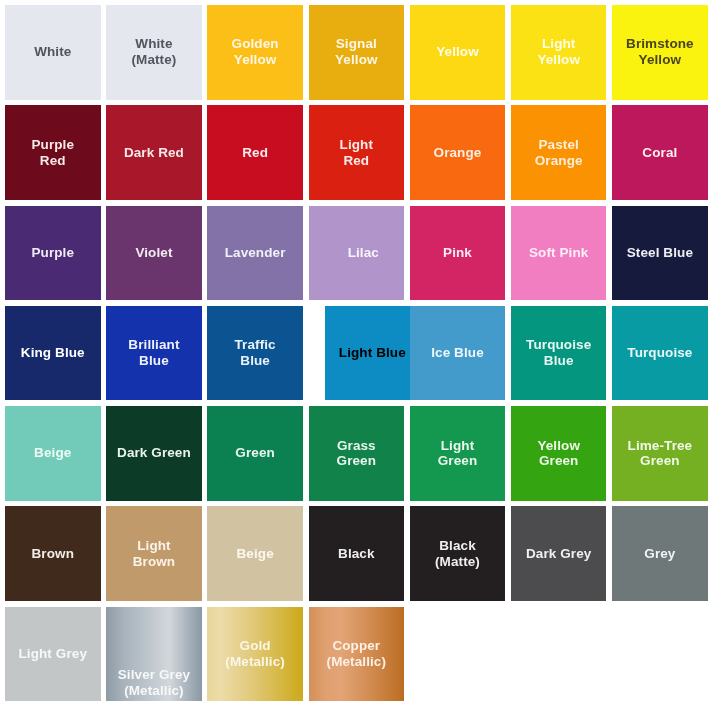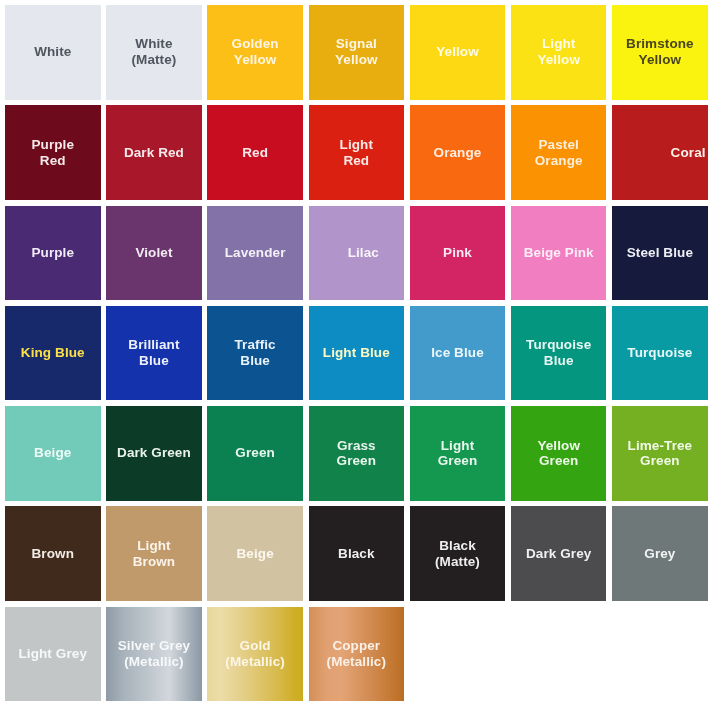--- a/index.html
+++ b/index.html
@@ -89,56 +89,56 @@
       <span class="swatch-label">Light
 Red</span>
     </div>
     <div class="swatch-cell" style="background: rgb(249, 106, 16); color: rgb(253, 238, 227);">
       <span class="swatch-label">Orange</span>
     </div>
     <div class="swatch-cell" style="background: rgb(250, 146, 2); color: rgb(253, 238, 219);">
       <span class="swatch-label">Pastel
 Orange</span>
     </div>
-    <div class="swatch-cell" style="background: #b91c1c; color: rgb(253, 240, 234); justify-content: flex-end;">
+    <div class="swatch-cell" style="background: #be185d; color: rgb(253, 240, 234);">
       <span class="swatch-label">Coral</span>
     </div>
     <div class="swatch-cell" style="background: rgb(75, 42, 116); color: rgb(240, 236, 245);">
       <span class="swatch-label">Purple</span>
     </div>
     <div class="swatch-cell" style="background: rgb(105, 53, 108); color: rgb(242, 236, 242); justify-content: center;">
       <span class="swatch-label">Violet</span>
     </div>
     <div class="swatch-cell" style="background: rgb(130, 114, 168); color: rgb(243, 240, 248);">
       <span class="swatch-label">Lavender</span>
     </div>
     <div class="swatch-cell" style="background: rgb(176, 148, 202); color: rgb(248, 244, 251); padding-left: 16px;">
       <span class="swatch-label">Lilac</span>
     </div>
     <div class="swatch-cell" style="background: rgb(211, 36, 100); color: rgb(251, 234, 241);">
       <span class="swatch-label">Pink</span>
     </div>
     <div class="swatch-cell" style="background: rgb(240, 126, 192); color: rgb(253, 238, 247);">
-      <span class="swatch-label">Beige Pink</span>
+      <span class="swatch-label">Soft Pink</span>
     </div>
     <div class="swatch-cell" style="background: rgb(22, 26, 60); color: rgb(238, 240, 247);">
       <span class="swatch-label">Steel Blue</span>
     </div>
-    <div class="swatch-cell" style="background: rgb(23, 41, 107); color: #fde047;">
+    <div class="swatch-cell" style="background: rgb(23, 41, 107); color: #ffffff;">
       <span class="swatch-label">King Blue</span>
     </div>
     <div class="swatch-cell" style="background: rgb(20, 50, 171); color: rgb(237, 241, 251);">
       <span class="swatch-label">Brilliant
 Blue</span>
     </div>
     <div class="swatch-cell" style="background: rgb(11, 83, 145); color: rgb(234, 242, 250);">
       <span class="swatch-label">Traffic
 Blue</span>
     </div>
-    <div class="swatch-cell" style="background: rgb(13, 140, 195); color: #fef9c3;">
+    <div class="swatch-cell" style="background: rgb(13, 140, 195); color: #000000; margin-left: 16px;">
       <span class="swatch-label">Light Blue</span>
     </div>
     <div class="swatch-cell" style="background: rgb(66, 155, 202); color: rgb(238, 247, 252);">
       <span class="swatch-label">Ice Blue</span>
     </div>
     <div class="swatch-cell" style="background: rgb(5, 150, 127); color: rgb(232, 247, 244);">
       <span class="swatch-label">Turquoise
 Blue</span>
     </div>
     <div class="swatch-cell" style="background: rgb(8, 155, 163); color: rgb(233, 248, 248);">
@@ -188,21 +188,21 @@
     </div>
     <div class="swatch-cell" style="background: rgb(76, 76, 78); color: rgb(240, 240, 240);">
       <span class="swatch-label">Dark Grey</span>
     </div>
     <div class="swatch-cell" style="background: rgb(110, 120, 120); color: rgb(242, 244, 244);">
       <span class="swatch-label">Grey</span>
     </div>
     <div class="swatch-cell" style="background: rgb(195, 198, 199); color: rgb(247, 248, 248);">
       <span class="swatch-label">Light Grey</span>
     </div>
-    <div class="swatch-cell" style="background: linear-gradient(90deg, rgb(142, 154, 165) 0%, rgb(167, 178, 187) 18%, rgb(197, 204, 210) 52%, rgb(210, 215, 219) 66%, rgb(154, 166, 177) 92%, rgb(139, 151, 163) 100%); color: rgb(246, 248, 249);">
+    <div class="swatch-cell" style="background: linear-gradient(90deg, rgb(142, 154, 165) 0%, rgb(167, 178, 187) 18%, rgb(197, 204, 210) 52%, rgb(210, 215, 219) 66%, rgb(154, 166, 177) 92%, rgb(139, 151, 163) 100%); color: rgb(246, 248, 249); align-items: flex-end;">
       <span class="swatch-label">Silver Grey
 (Metallic)</span>
     </div>
     <div class="swatch-cell" style="background: linear-gradient(90deg, rgb(232, 215, 156) 0%, rgb(236, 220, 168) 14%, rgb(227, 205, 132) 40%, rgb(215, 185, 73) 74%, rgb(207, 174, 38) 92%, rgb(203, 171, 31) 100%); color: rgb(251, 246, 230);">
       <span class="swatch-label">Gold
 (Metallic)</span>
     </div>
     <div class="swatch-cell" style="background: linear-gradient(90deg, rgb(212, 143, 89) 0%, rgb(224, 160, 113) 18%, rgb(227, 164, 118) 34%, rgb(209, 138, 79) 66%, rgb(194, 118, 47) 90%, rgb(185, 109, 36) 100%); color: rgb(251, 240, 230);">
       <span class="swatch-label">Copper
 (Metallic)</span>

